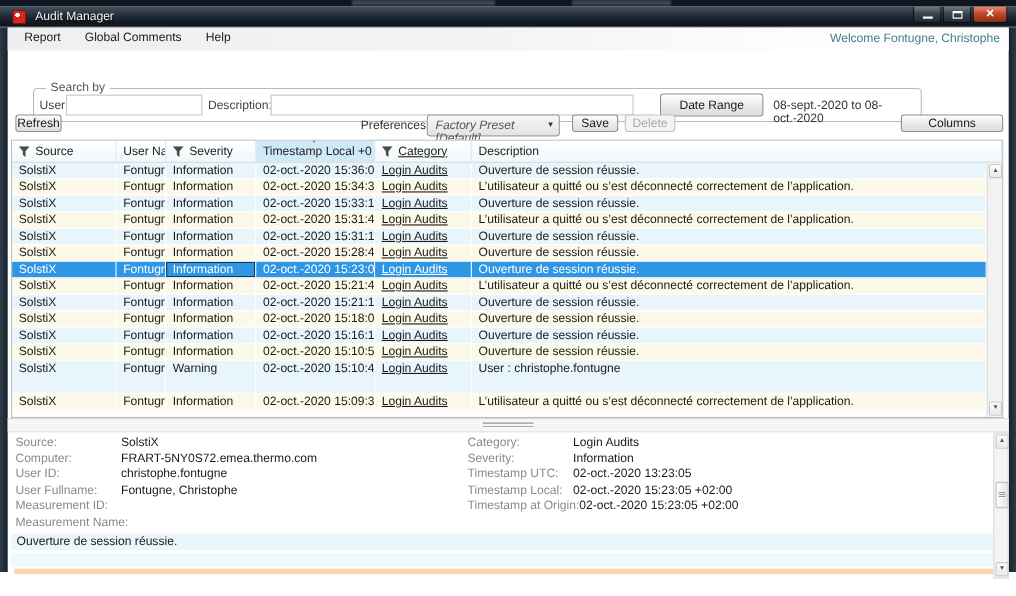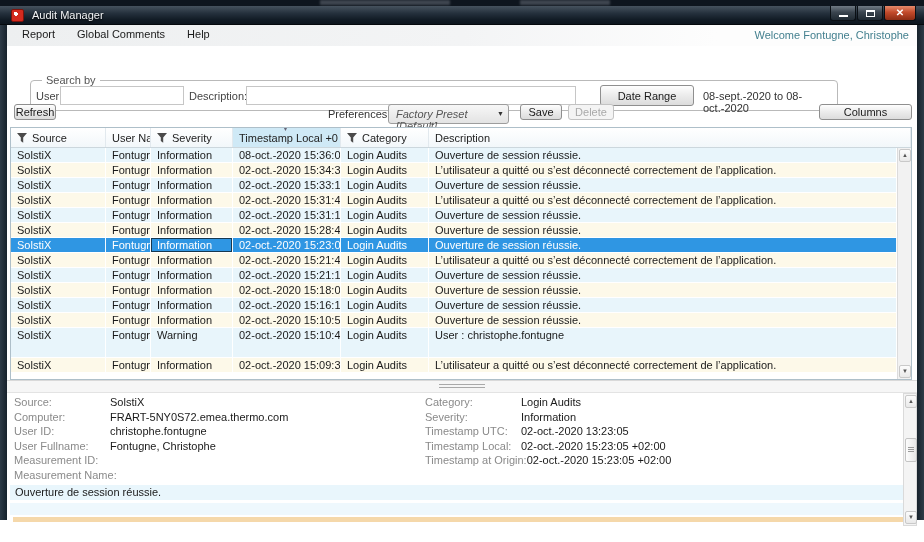--- a/index.html
+++ b/index.html
@@ -72,21 +72,21 @@
   .tbody { flex:1; display:flex; }
   .rows { flex:1; overflow:hidden; }
   .trow { display:flex; height:15px; border-bottom:1px solid #ffffff; }
   .trow.two { height:30px; }
   .trow.blue  { background:#e8f5fb; }
   .trow.cream { background:#fdf9e9; }
   .trow.sel   { background:#2f96e3; color:#fff; }
   .tcell { padding:1px 0 0 6px; border-right:1px solid rgba(255,255,255,.95); overflow:hidden; white-space:nowrap; line-height:13px; }
   .tcell.focused { box-shadow: inset 0 0 0 1px #16384f; }
   .col0 { width:95px; } .col1 { width:45px; } .col2 { width:82px; }
-  .col3 { width:108px; } .col4 { width:88px; } .col5 { flex:1; }
+  .col3 { width:108px; } .col4 { width:88px;text-decoration:underline; } .col5 { flex:1; }
   
   .vscroll { width:14px; background:#f2f2f2; border-left:1px solid #dcdcdc; position:relative; }
   .sbtn { position:absolute; left:1px; width:12px; height:13px; background:linear-gradient(180deg,#fcfcfc,#e9e9e9);
     border:1px solid #c9c9c9; border-radius:2px; font-size:6px; color:#555; text-align:center; line-height:11px; }
   .sbtn.up { top:1px; } .sbtn.down { bottom:1px; }
   .sthumb { position:absolute; left:1px; width:12px; height:24px; background:linear-gradient(90deg,#fdfdfd,#e6e6e6);
     border:1px solid #c4c4c4; border-radius:2px; }
   .sthumb .grip { margin:8px auto 0; width:6px; height:5px;
     background:repeating-linear-gradient(180deg,#9a9a9a 0 1px,transparent 1px 2px); }
   
@@ -202,21 +202,21 @@
       <div class="hcell col5">
         <span class="hlabel">Description</span>
       </div>
     </div>
   <div class="tbody">
     <div class="rows">
         <div class="trow blue">
           <div class="tcell col0">SolstiX</div>
           <div class="tcell col1">Fontugn</div>
           <div class="tcell col2">Information</div>
-          <div class="tcell col3">08-oct.-2020 15:36:0</div>
+          <div class="tcell col3">02-oct.-2020 15:36:0</div>
           <div class="tcell col4">Login Audits</div>
           <div class="tcell col5">
             <div>Ouverture de session réussie.</div>
           </div>
         </div>
         <div class="trow cream">
           <div class="tcell col0">SolstiX</div>
           <div class="tcell col1">Fontugn</div>
           <div class="tcell col2">Information</div>
           <div class="tcell col3">02-oct.-2020 15:34:3</div>

